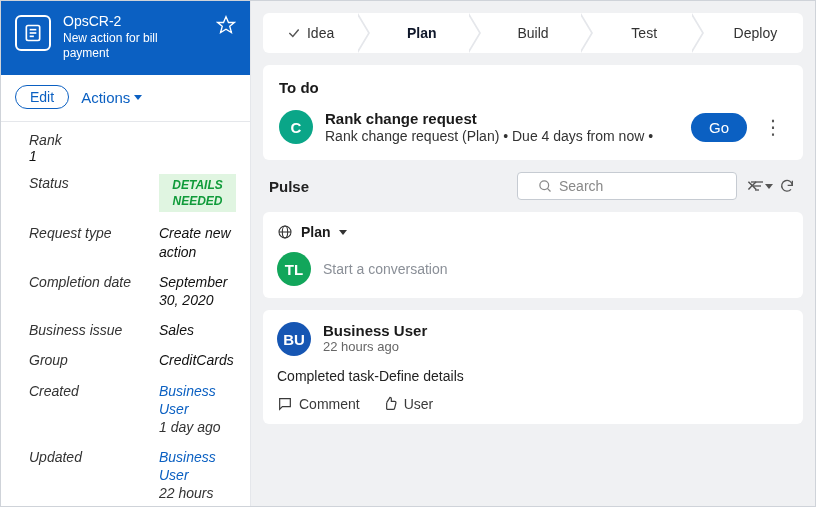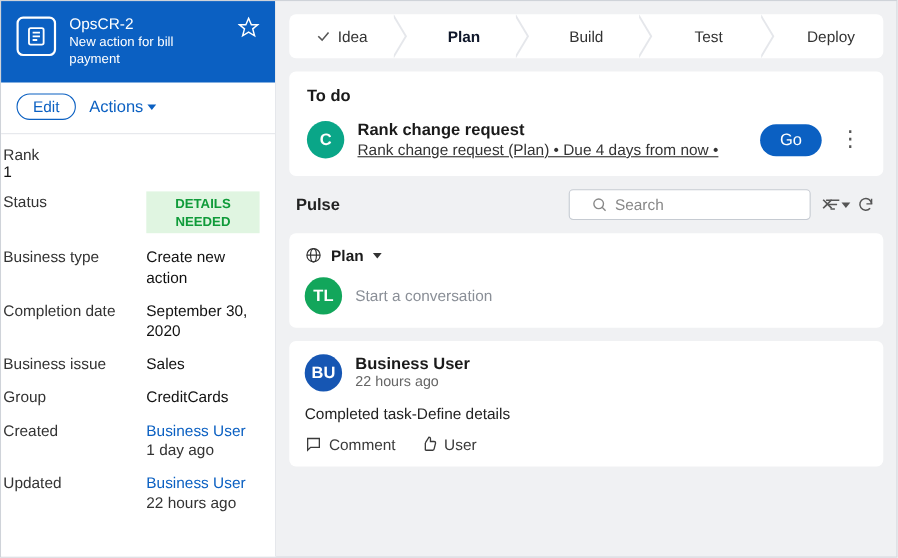--- a/index.html
+++ b/index.html
@@ -78,22 +78,23 @@
   }
   .caret-down {
     width: 0; height: 0;
     border-left: 4px solid transparent;
     border-right: 4px solid transparent;
     border-top: 5px solid #0b60c2;
     display: inline-block;
   }
 
   .meta-list {
-    padding: 10px 14px 14px 2px;
+    padding: 10px 14px 14px 28px;
     overflow-y: auto;
+    font-style: italic;
   }
   .meta-rank { margin-bottom: 10px; }
   .meta-rank-label { color: #333; }
   .meta-rank-value { color: #111; }
   .meta-row {
     display: flex;
     gap: 10px;
     margin-bottom: 12px;
     align-items: flex-start;
   }
@@ -185,21 +186,21 @@
     color: #fff;
     font-weight: 600;
     flex-shrink: 0;
     font-size: 15px;
   }
   .teal { background: #0aa688; }
   .green { background: #12a65b; }
   .blue  { background: #1656b3; }
   .todo-body { flex: 1; }
   .todo-name { font-weight: 700; font-size: 15px; }
-  .todo-sub  { color: #333; font-size: 14px; margin-top: 1px; text-decoration: underline; }
+  .todo-sub  { color: #333; font-size: 14px; margin-top: 1px; }
   .go-btn {
     background: #0b60c2;
     color: #fff;
     border: none;
     border-radius: 16px;
     padding: 6px 18px;
     font-size: 15px;
     font-weight: 500;
     cursor: pointer;
   }
@@ -320,21 +321,21 @@
       </div>
 
       <div class="meta-row">
         <div class="meta-label">Status</div>
         <div class="meta-value">
           <div class="status-pill">DETAILS NEEDED</div>
         </div>
       </div>
 
       <div class="meta-row">
-        <div class="meta-label">Business type</div>
+        <div class="meta-label">Request type</div>
         <div class="meta-value">Create new action</div>
       </div>
 
       <div class="meta-row">
         <div class="meta-label">Completion date</div>
         <div class="meta-value">September 30, 2020</div>
       </div>
 
       <div class="meta-row">
         <div class="meta-label">Business issue</div>

